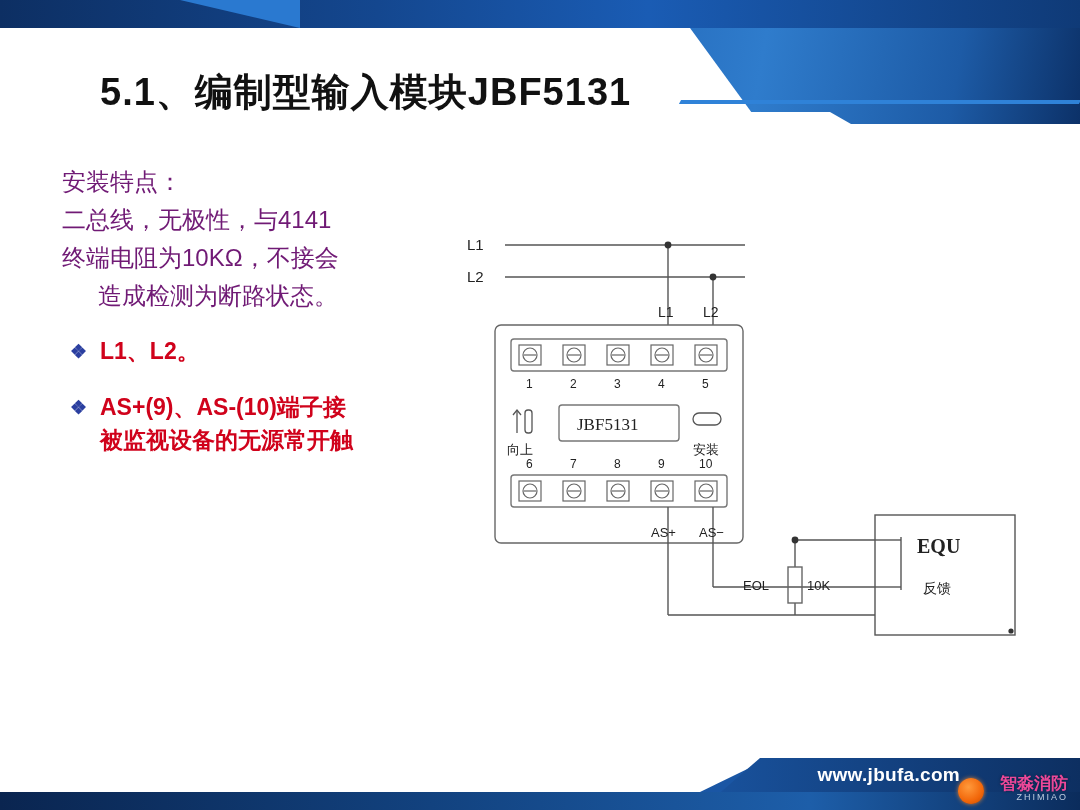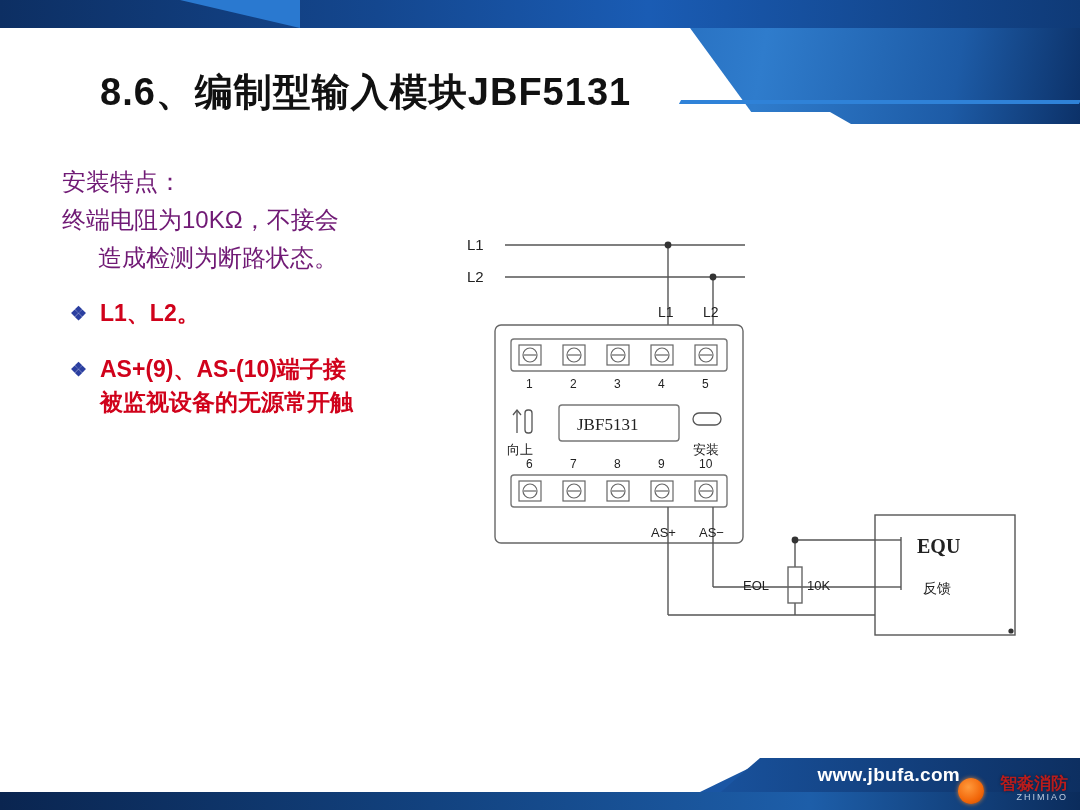--- a/index.html
+++ b/index.html
@@ -169,21 +169,21 @@
     font-weight: bold;
     letter-spacing: .3px;
   }
   .wm {
     position: absolute;
     right: 12px; bottom: 8px;
     text-align: right;
     line-height: 1.05;
   }
   .wm-main {
-    color: #b91c1c;
+    color: #ec4899;
     font-size: 17px;
     font-weight: bold;
     text-shadow: 0 0 3px rgba(0,0,0,.5);
   }
   .wm-sub {
     color: #d9e4f2;
     font-size: 9px;
     letter-spacing: 2px;
     opacity: .85;
   }
@@ -201,25 +201,26 @@
 
 <div class="slide">
 
   <div class="header">
     <div class="hdr-band-dark"></div>
     <div class="hdr-band-tri"></div>
     <div class="hdr-main"></div>
     <div class="hdr-white-wedge"></div>
     <div class="hdr-white-wedge2"></div>
     <div class="hdr-accent-line"></div>
-    <div class="title">8.6、编制型输入模块JBF5131</div>
+    <div class="title">5.1、编制型输入模块JBF5131</div>
   </div>
 
   <div class="left-col">
     <p class="ptxt">安装特点：</p>
+    <p class="ptxt">二总线，无极性，与4141</p>
     <p class="ptxt">终端电阻为10KΩ，不接会</p>
     <p class="ptxt indent">造成检测为断路状态。</p>
 
     <div class="bullet-item">
       <span class="dia">❖</span>
       <span class="ind">L1、L2。</span>
     </div>
 
     <div class="bullet-item">
       <span class="dia">❖</span>

